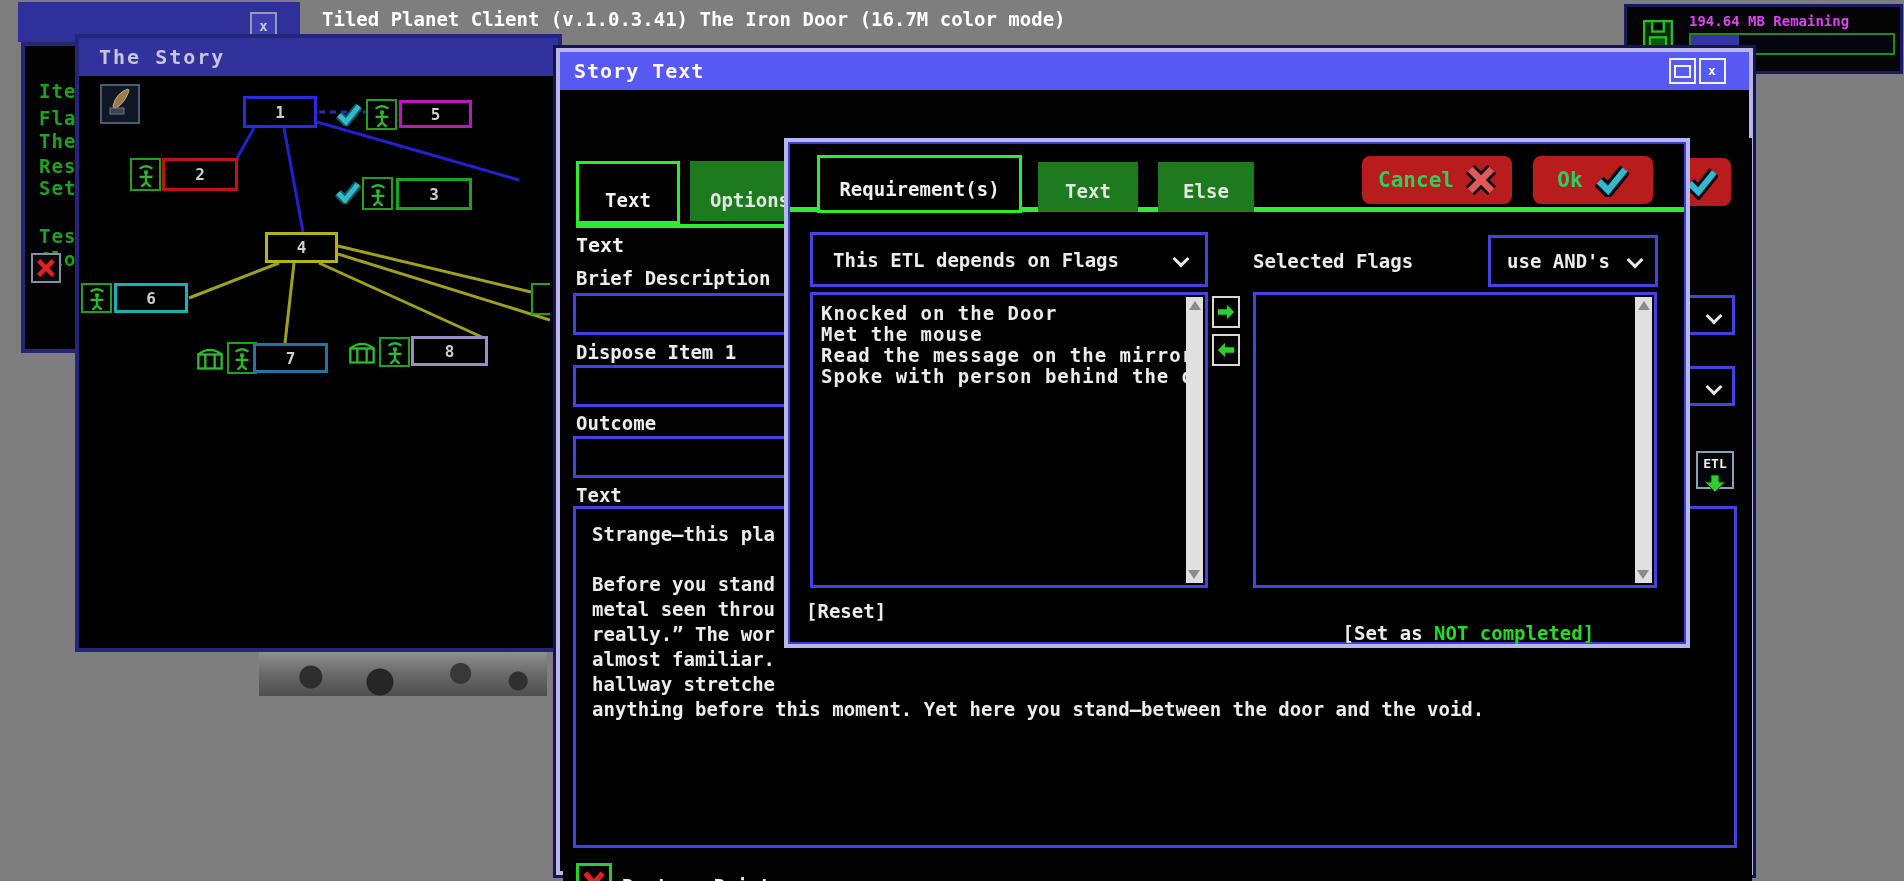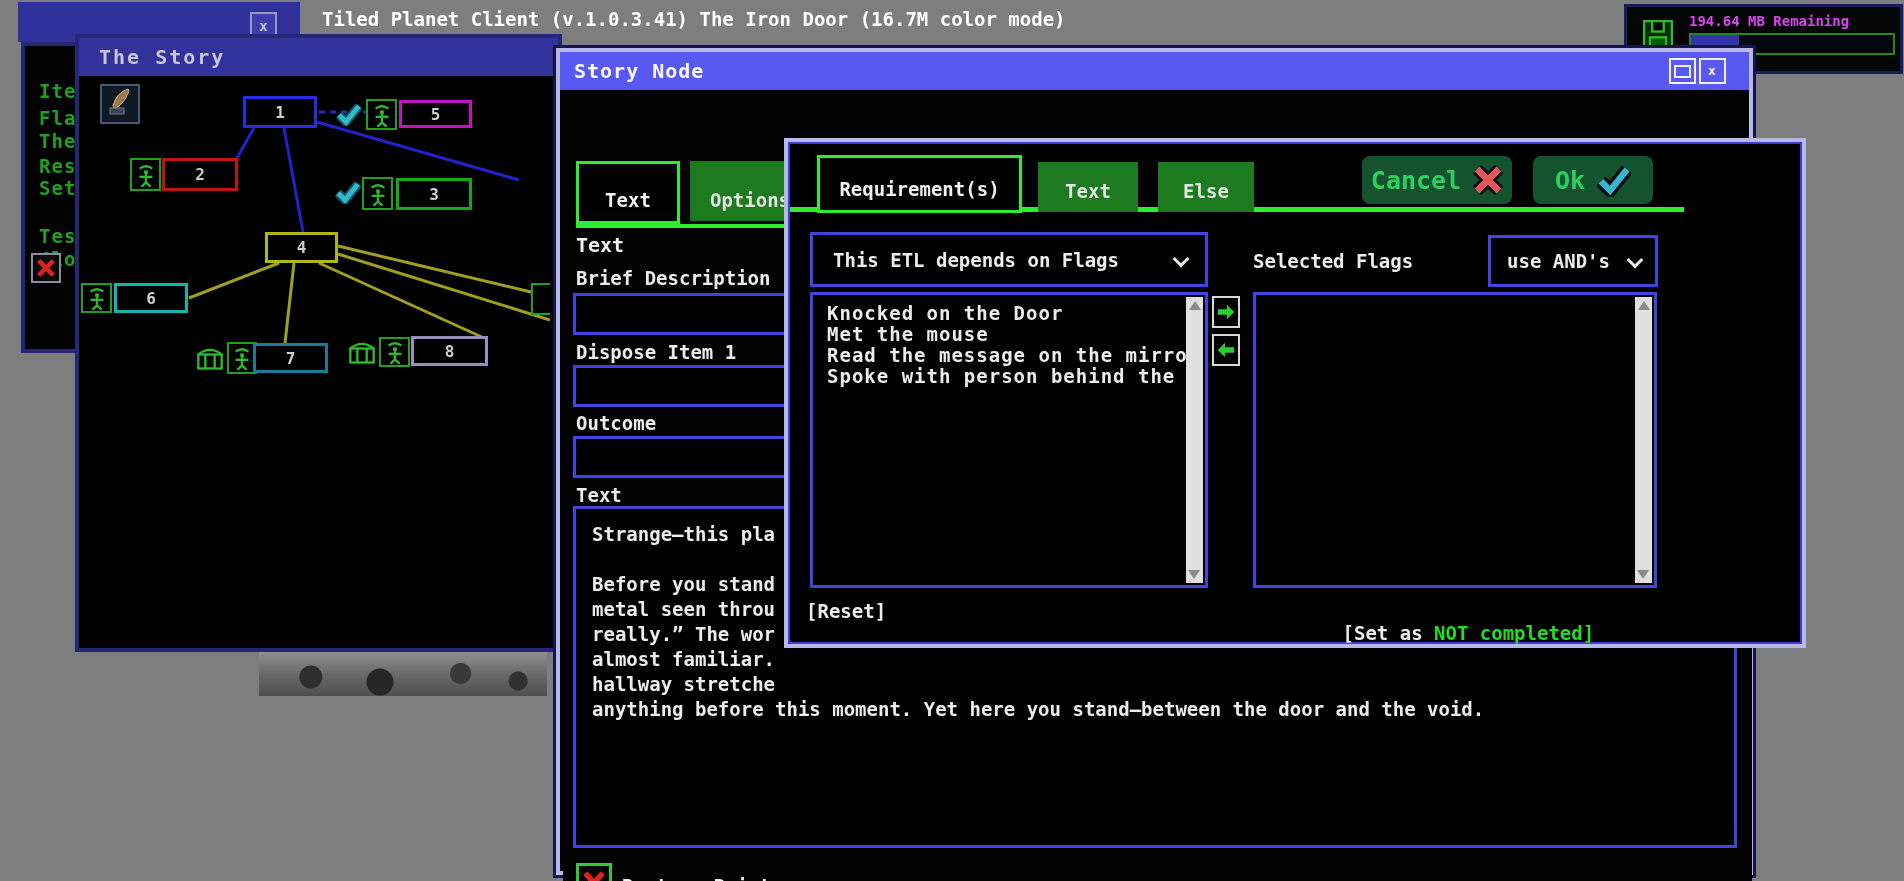--- a/index.html
+++ b/index.html
@@ -18,21 +18,21 @@
   .modal-outer{border:4px solid #b8b8e8;background:#000;}
   .modal-inner{border:2px solid #3c3cd8;background:#000;width:100%;height:100%;box-sizing:border-box;position:relative;}
   
   .blue-input{border:3px solid #4343de;background:#000;color:#ececec;font-size:19px;
               line-height:36px;padding-left:28px;white-space:pre;box-sizing:border-box;overflow:hidden;}
   .listbox{border:3px solid #4343de;background:#000;box-sizing:border-box;overflow:hidden;}
   .tab-green{background:#1e7a1e;color:#e2e8e2;font-size:19px;display:flex;align-items:flex-end;
              justify-content:center;padding-bottom:10px;box-sizing:border-box;}
   .tab-active{background:#000;border:3px solid #2dee2d;color:#f2f2f2;font-size:19px;display:flex;
               align-items:flex-end;justify-content:center;padding-bottom:10px;box-sizing:border-box;}
-  .btn-blue{background:#14532d;border-radius:8px;color:#2dd060;font-size:25px;display:flex;
+  .btn-blue{background:#b91c1c;border-radius:8px;color:#2dd060;font-size:21px;display:flex;
             align-items:center;justify-content:center;gap:12px;box-sizing:border-box;}
   .winbtn{border:2px solid #f2f2f2;background:transparent;box-sizing:border-box;display:flex;
           align-items:center;justify-content:center;color:#f4f4f4;font-size:14px;}
   .chev{width:9px;height:9px;border-right:3px solid #e8e8e8;border-bottom:3px solid #e8e8e8;
         transform:rotate(45deg);}
   .scrollbar{position:absolute;top:2px;right:2px;bottom:2px;width:17px;background:#e0e0e0;}
   .tri-up{width:0;height:0;border-left:6px solid transparent;border-right:6px solid transparent;
           border-bottom:9px solid #8a8a8a;margin:4px auto 0;}
   .tri-down{width:0;height:0;border-left:6px solid transparent;border-right:6px solid transparent;
             border-top:9px solid #8a8a8a;position:absolute;bottom:4px;left:2px;}
@@ -240,21 +240,21 @@
     </div>
     <div class="abs" style="left:62px;top:6px;font-size:14px;color:#d946ef;white-space:pre;">194.64 MB Remaining</div>
     <div class="abs" style="left:62px;top:26px;width:206px;height:22px;border:2px solid #1f8a1f;background:#05050f;box-sizing:border-box;">
       <div style="width:24%;height:100%;background:#3535a5;"></div>
     </div>
   </div>
 
   <div class="abs dlg-outer" style="left:553px;top:45px;width:1203px;height:833px;z-index:5;box-sizing:border-box;">
     <div class="dlg-inner">
       <div class="titlebar-bright" style="position:relative;width:100%;height:38px;line-height:38px;padding-left:14px;box-sizing:border-box;">
-        <span>Story Node</span>
+        <span>Story Text</span>
         <div class="winbtn abs" style="left:1109px;top:6px;width:27px;height:26px;">
           <div style="width:13px;height:9px;border:2px solid #f2f2f2;"></div>
         </div>
         <div class="winbtn abs" style="left:1139px;top:6px;width:27px;height:26px;">
           <span style="font-size:13px;">x</span>
         </div>
       </div>
 
       <div class="abs" style="left:7px;top:90px;width:1189px;height:781px;background:#020202;">
 
@@ -328,21 +328,21 @@
           <svg width="24" height="28" viewBox="0 0 22 24">
             <line x1="3" y1="3" x2="19" y2="21" stroke="#dd2222" stroke-width="5"></line>
             <line x1="19" y1="3" x2="3" y2="21" stroke="#dd2222" stroke-width="5"></line>
           </svg>
         </div>
         <div class="abs" style="left:59px;top:737px;font-size:19px;color:#f0f0f0;white-space:pre;">Restore Point</div>
       </div>
     </div>
   </div>
 
-  <div class="abs modal-outer" style="left:784px;top:138px;width:1022px;height:510px;z-index:6;box-sizing:border-box;">
+  <div class="abs modal-outer" style="left:784px;top:138px;width:906px;height:510px;z-index:6;box-sizing:border-box;">
     <div class="modal-inner">
 
       <div class="abs greenline" style="left:0;top:63px;width:894px;height:5px;"></div>
 
       <div class="tab-active abs" style="left:27px;top:11px;width:205px;height:58px;">
         <span>Requirement(s)</span>
         </div>
       <div class="tab-green abs" style="left:248px;top:18px;width:100px;height:50px;">
         <span>Text</span>
         </div>
@@ -372,21 +372,21 @@
         <div class="chev abs" style="right:18px;top:18px;"></div>
       </div>
 
       <div class="abs px19" style="left:463px;top:106px;">Selected Flags</div>
 
       <div class="abs" style="left:698px;top:91px;width:170px;height:52px;border:3px solid #4343de;background:#000;box-sizing:border-box;padding-left:40px;">
         <span class="px19 abs" style="left:16px;top:12px;">use AND's</span>
         <div class="chev abs" style="right:14px;top:16px;"></div>
       </div>
 
-      <div class="listbox abs" style="left:20px;top:148px;width:398px;height:296px;padding-left:6px;">
+      <div class="listbox abs" style="left:20px;top:148px;width:398px;height:296px;">
         <div style="position:relative;width:372px;overflow:hidden;padding:8px 0 0 8px;">
           <div class="px19" style="letter-spacing:1px;line-height:21px;">Knocked on the Door</div>
           <div class="px19" style="letter-spacing:1px;line-height:21px;">Met the mouse</div>
           <div class="px19" style="letter-spacing:1px;line-height:21px;">Read the message on the mirror</div>
           <div class="px19" style="letter-spacing:1px;line-height:21px;">Spoke with person behind the door</div>
         </div>
         <div class="scrollbar">
           <div class="tri-up"></div>
           <div class="tri-down"></div>
         </div>

